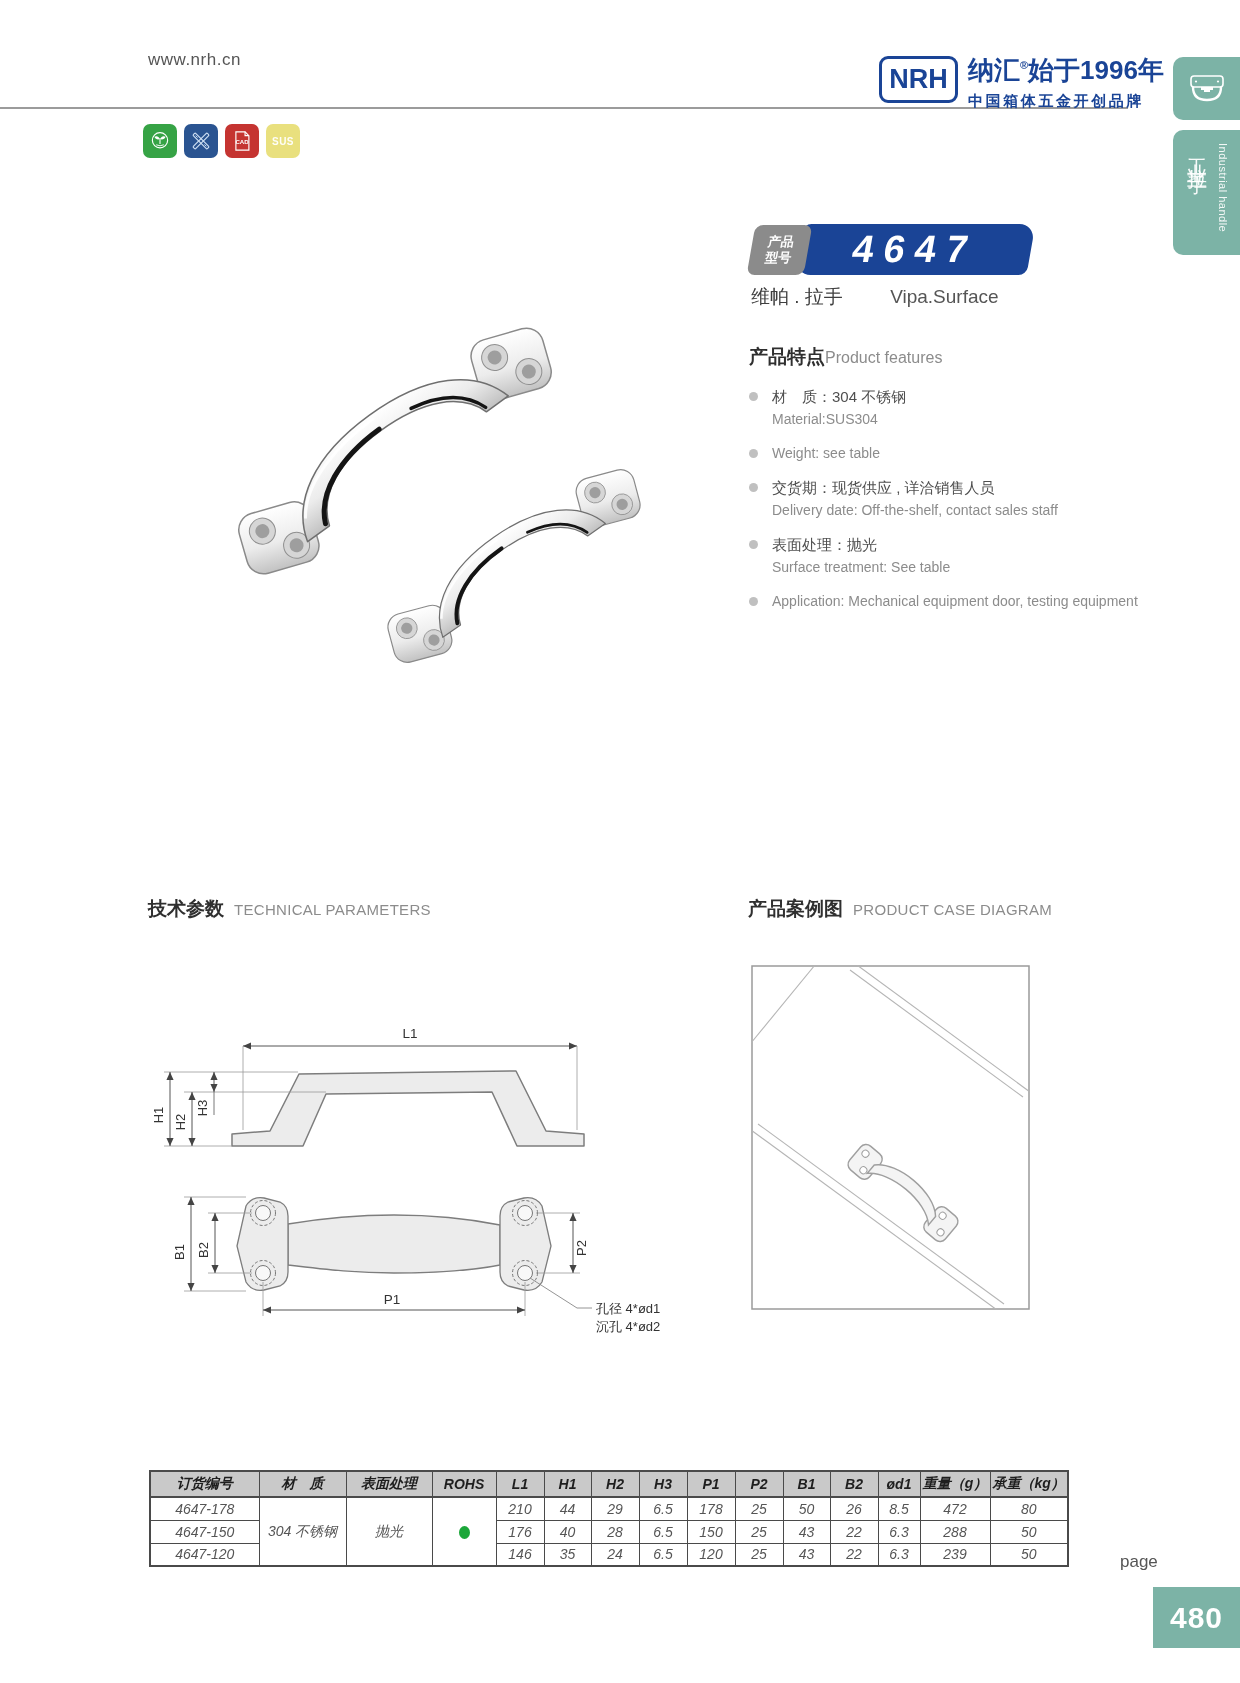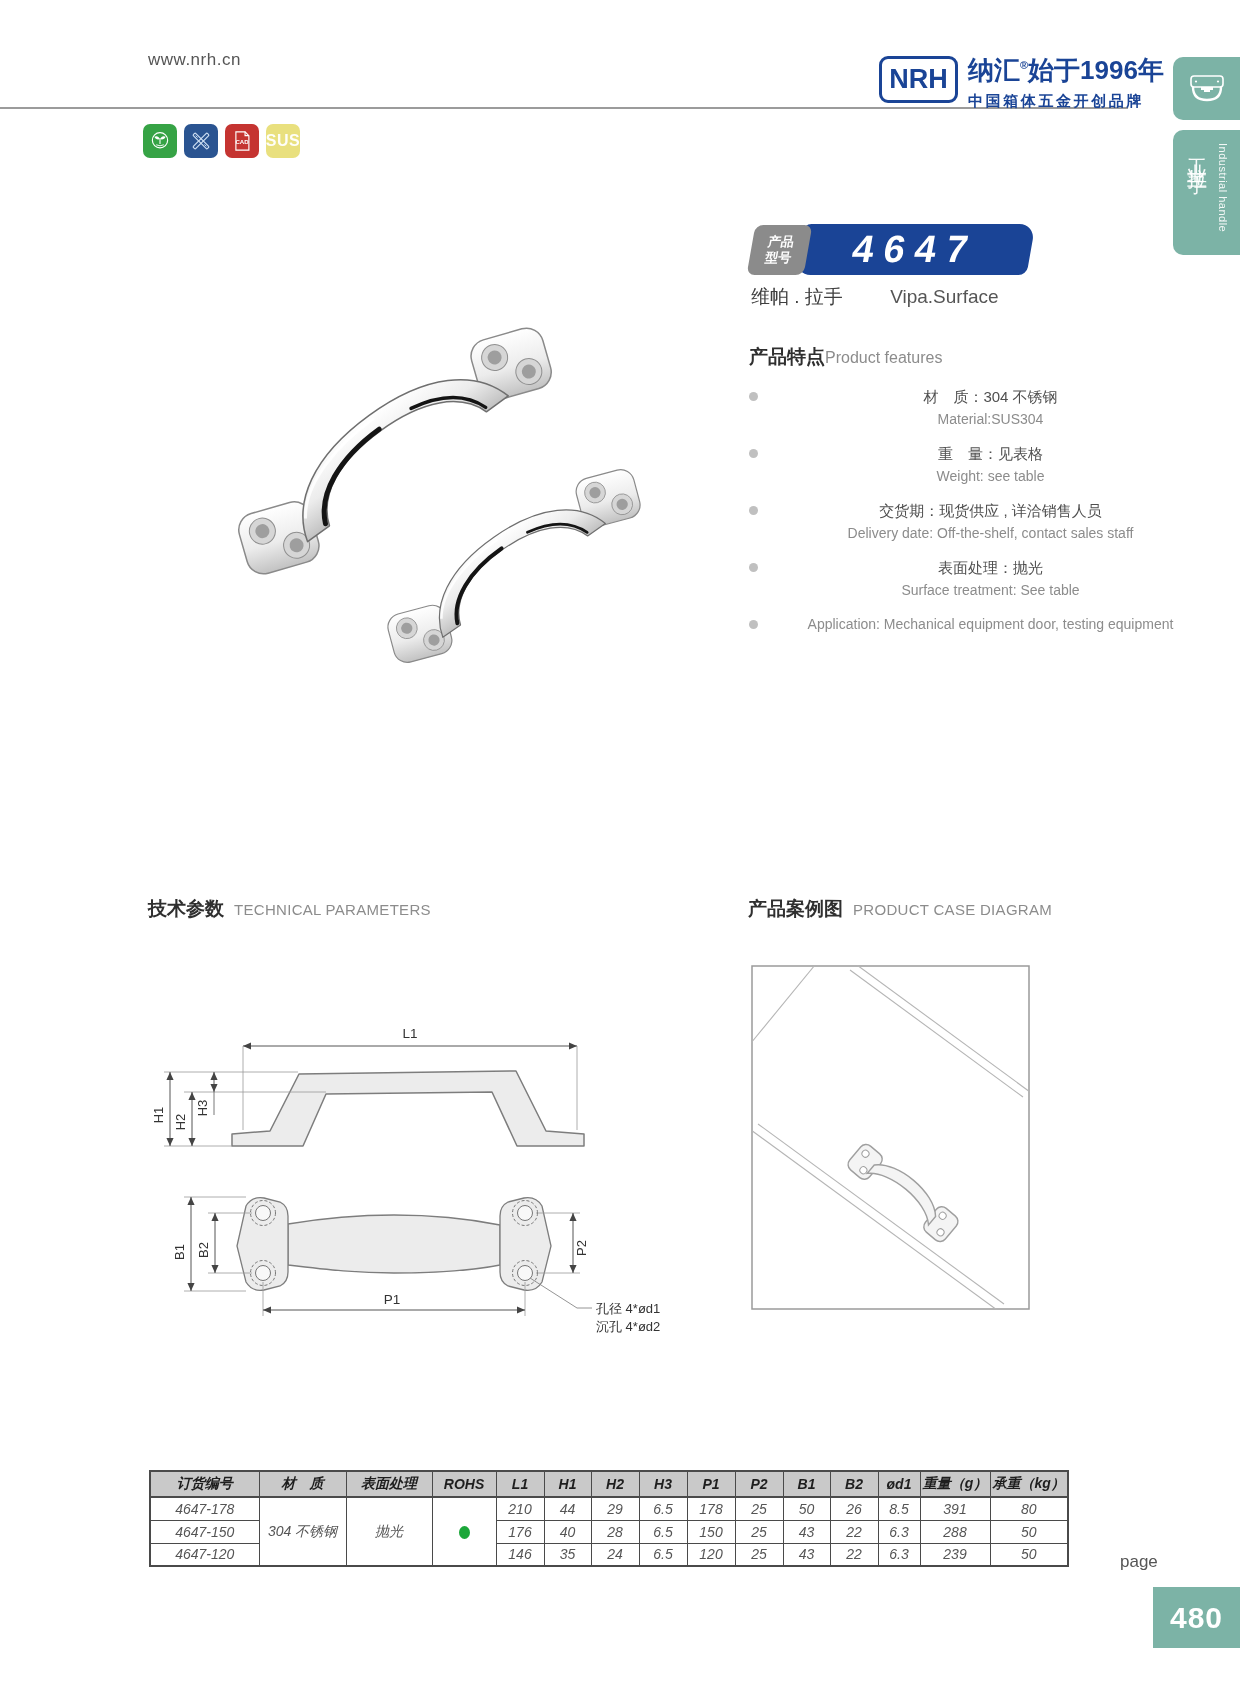--- a/index.html
+++ b/index.html
@@ -20,33 +20,33 @@
   .tab2 { left:1173px; top:130px; width:67px; height:125px; background:var(--teal); border-radius:10px 0 0 10px; display:flex; justify-content:center; gap:5px; padding-top:13px; }
   .vtext-cn { writing-mode:vertical-rl; font-size:20px; letter-spacing:5px; color:rgba(255,255,255,.93); }
   .vtext-en { writing-mode:vertical-rl; font-size:11px; letter-spacing:.5px; color:rgba(255,255,255,.9); }
 
   
   .icons { left:143px; top:124px; display:flex; gap:7px; }
   .ci { width:34px; height:34px; border-radius:7px; display:flex; align-items:center; justify-content:center; color:#fff; font-weight:bold; }
   .ci.green { background:var(--icon-green); }
   .ci.blue { background:var(--icon-blue); }
   .ci.red { background:var(--icon-red); }
-  .ci.yellow { background:var(--icon-yellow); font-size:16px; letter-spacing:.5px; color:rgba(255,255,255,.95); }
+  .ci.yellow { background:var(--icon-yellow); font-size:10px; letter-spacing:.5px; color:rgba(255,255,255,.95); }
 
   
   .badge-gray { left:751px; top:225px; width:57px; height:50px; background:#8b8b8b; border-radius:8px; transform:skewX(-10deg); color:#fff; font-size:13px; font-weight:bold; line-height:16px; display:flex; align-items:center; justify-content:center; text-align:center; z-index:2; }
   .badge-blue { left:799px; top:224px; width:232px; height:51px; background:var(--brand-blue); border-radius:8px 16px 8px 16px; transform:skewX(-10deg); display:flex; align-items:center; justify-content:center; color:#fff; font-size:38px; font-weight:bold; letter-spacing:10px; z-index:1; }
   .pname { left:751px; top:284px; font-size:19px; color:#3f3f3f; white-space:nowrap; }
   .pname .en { color:#555; margin-left:42px; }
 
   
   .features { left:749px; top:344px; width:460px; }
   .features h2 { font-size:19px; color:#2f2f2f; font-weight:bold; display:inline; }
   .features .hen { font-size:16px; color:#8c8c8c; }
-  .features ul { list-style:none; margin-top:15px;text-align:center; }
+  .features ul { list-style:none; margin-top:15px; }
   .features li { position:relative; padding-left:23px; margin-bottom:11px; white-space:nowrap; }
   .features li .dot { position:absolute; left:0; top:7px; width:9px; height:9px; border-radius:50%; background:#c0c0c0; }
   .features li .cn { font-size:15px; color:#4f4f4f; line-height:23px; }
   .features li .en { font-size:14px; color:#8c8c8c; line-height:23px; }
 
   
   .sechead { font-size:19px; color:#2f2f2f; font-weight:bold; white-space:nowrap; }
   .sechead .en { font-size:15px; color:#8c8c8c; font-weight:normal; margin-left:10px; letter-spacing:.3px; }
   .sec-tech { left:148px; top:896px; }
   .sec-case { left:748px; top:896px; }
@@ -174,21 +174,20 @@
 <div class="abs features">
   <h2>产品特点</h2><span class="hen">Product features</span>
   <ul>
       <li>
         <span class="dot"></span>
         <div class="cn">材　质：304 不锈钢</div>
         <div class="en">Material:SUS304</div>
       </li>
       <li>
         <span class="dot"></span>
-        <div class="cn">重　量：见表格</div>
         <div class="en">Weight: see table</div>
       </li>
       <li>
         <span class="dot"></span>
         <div class="cn">交货期：现货供应 , 详洽销售人员</div>
         <div class="en">Delivery date: Off-the-shelf, contact sales staff</div>
       </li>
       <li>
         <span class="dot"></span>
         <div class="cn">表面处理：抛光</div>
@@ -335,21 +334,21 @@
           <td rowspan="3"><span class="rohs-dot"></span></td>
           <td>210</td>
           <td>44</td>
           <td>29</td>
           <td>6.5</td>
           <td>178</td>
           <td>25</td>
           <td>50</td>
           <td>26</td>
           <td>8.5</td>
-          <td>391</td>
+          <td>472</td>
           <td>80</td>
         </tr>
         <tr>
           <td>4647-150</td>
           <td>176</td>
           <td>40</td>
           <td>28</td>
           <td>6.5</td>
           <td>150</td>
           <td>25</td>

